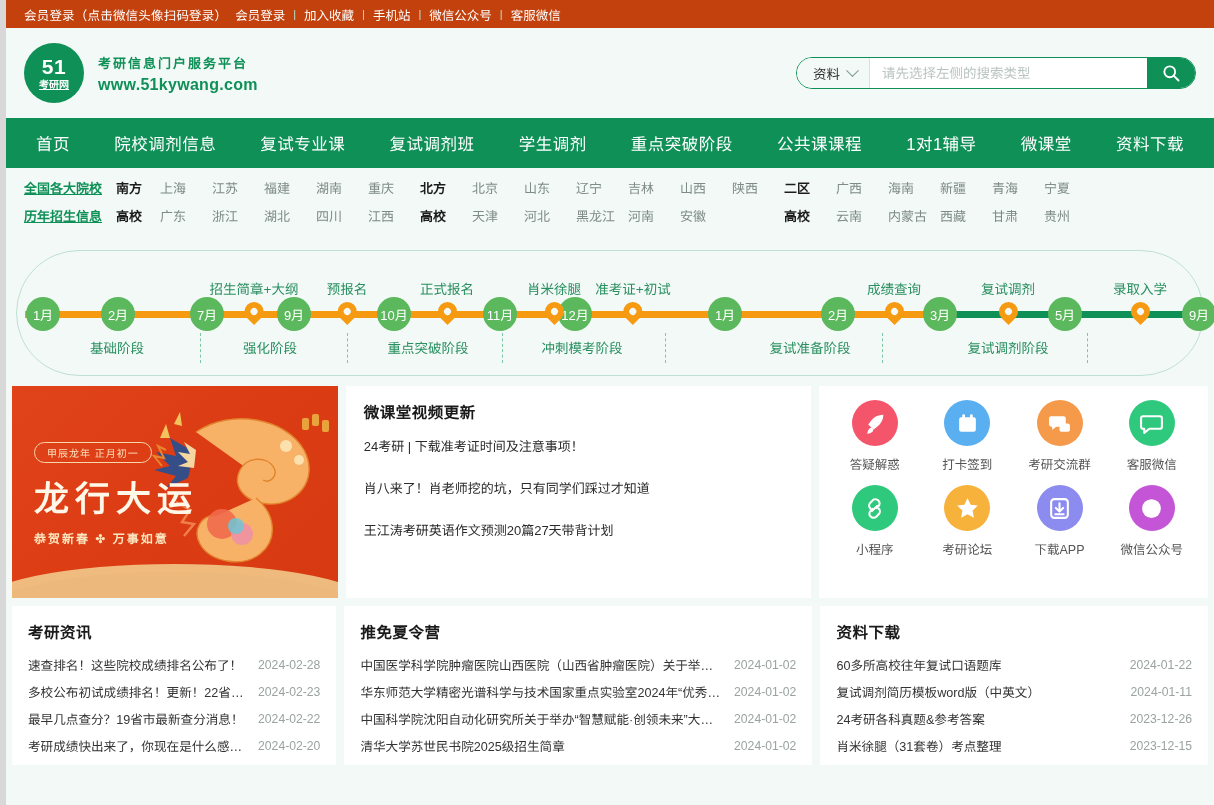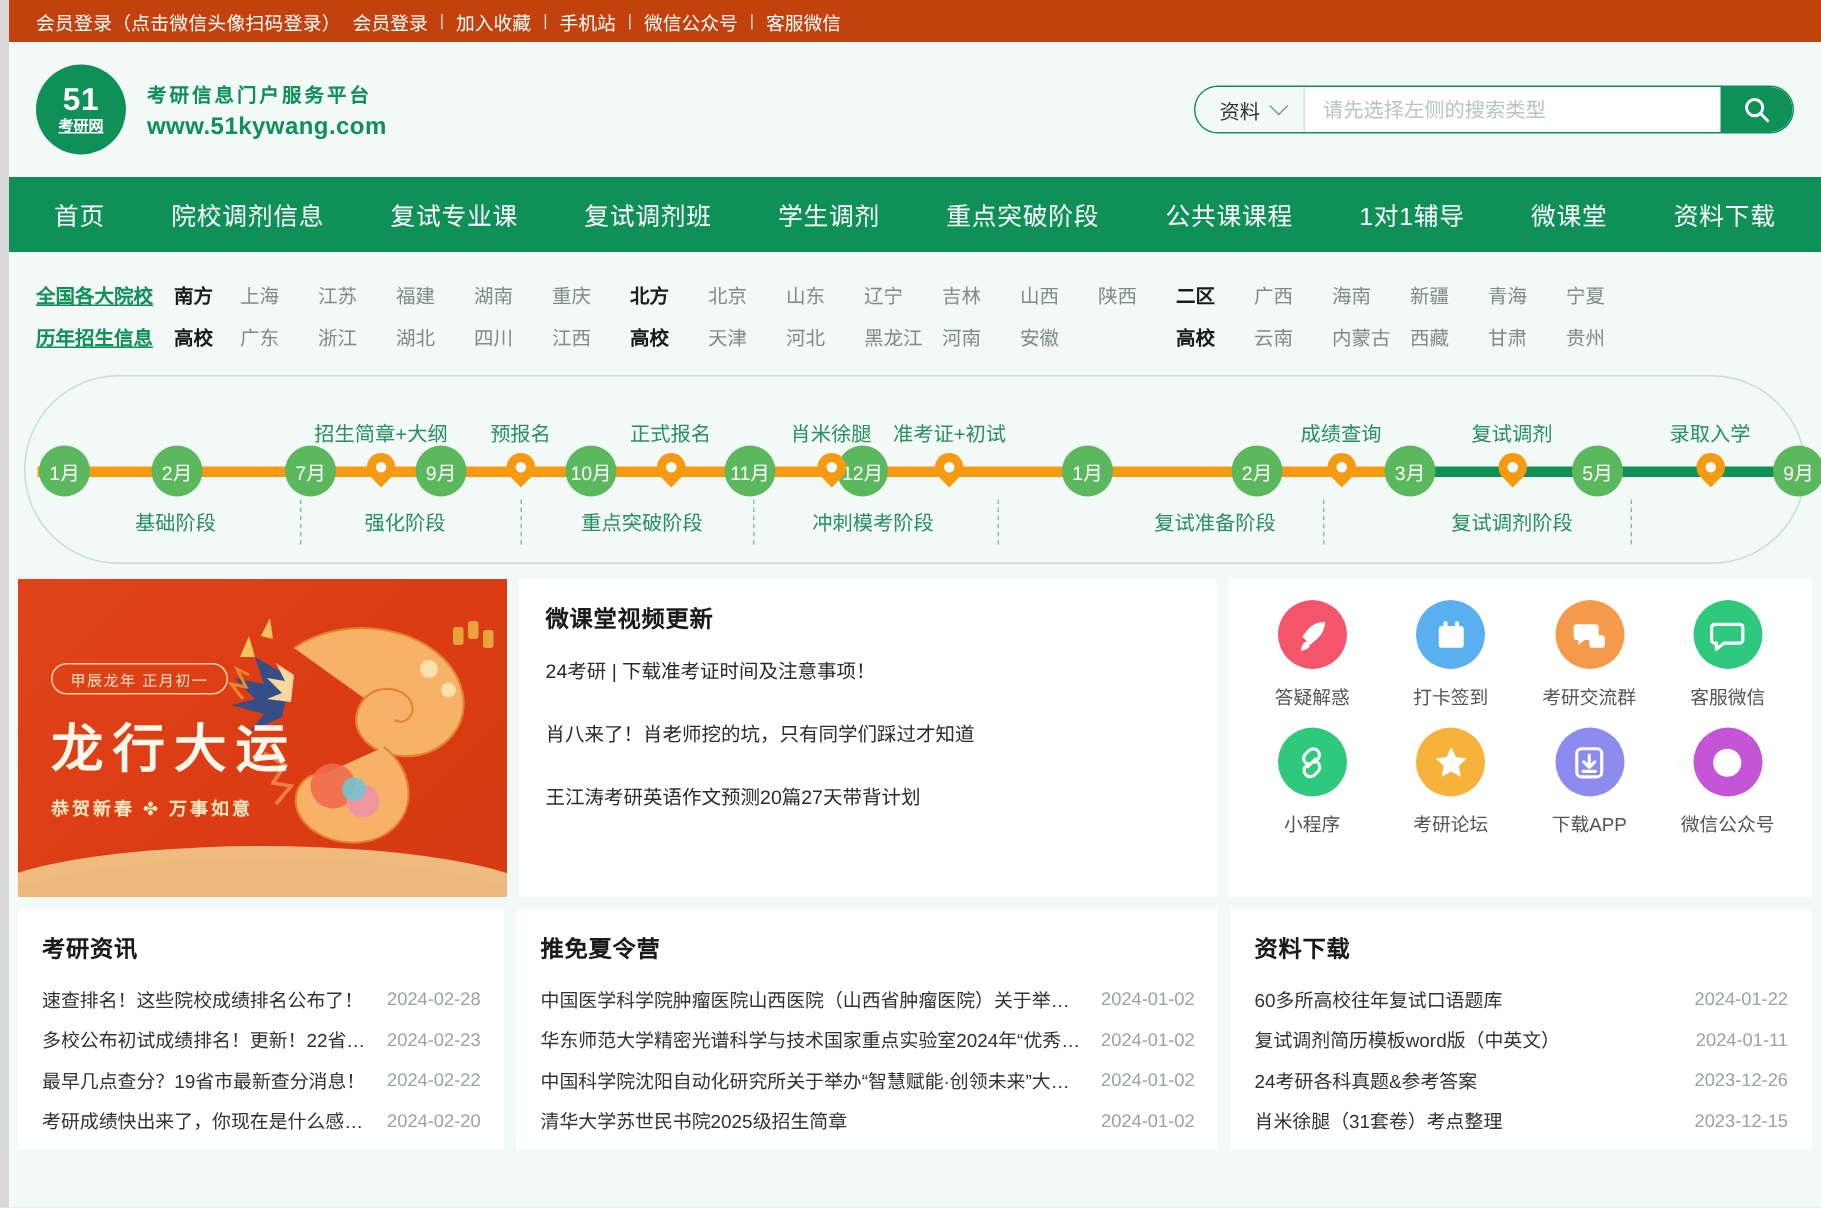--- a/index.html
+++ b/index.html
@@ -85,21 +85,21 @@
     align-items: center; justify-content: space-between;
     padding: 0 30px;
   }
   .mainnav a {
     color: #fff; text-decoration: none; font-size: 16.5px;
     letter-spacing: .5px; cursor: pointer;
   }
 
   
   .regions { padding: 10px 18px 12px 18px; background: #f2f9f7; }
-  .region-row { display: flex; align-items: flex-end; height: 28px; }
+  .region-row { display: flex; align-items: flex-start; height: 28px; }
   .rcell { font-size: 13px; color: #8b9794; text-align: left; }
   .rcell.head { color: #0e9057; font-weight: bold; text-decoration: underline; width: 92px; }
   .rcell.bold { color: #1c1c1c; font-weight: bold; }
   .rcell.plain { color: #7f8b88; }
 
   
   .timeline-wrap { padding: 0 10px; }
   .timeline {
     position: relative; height: 126px; margin: 4px 0 10px 0;
     border: 1px solid #bfe0d2; border-radius: 63px; background: #f2f9f7;

